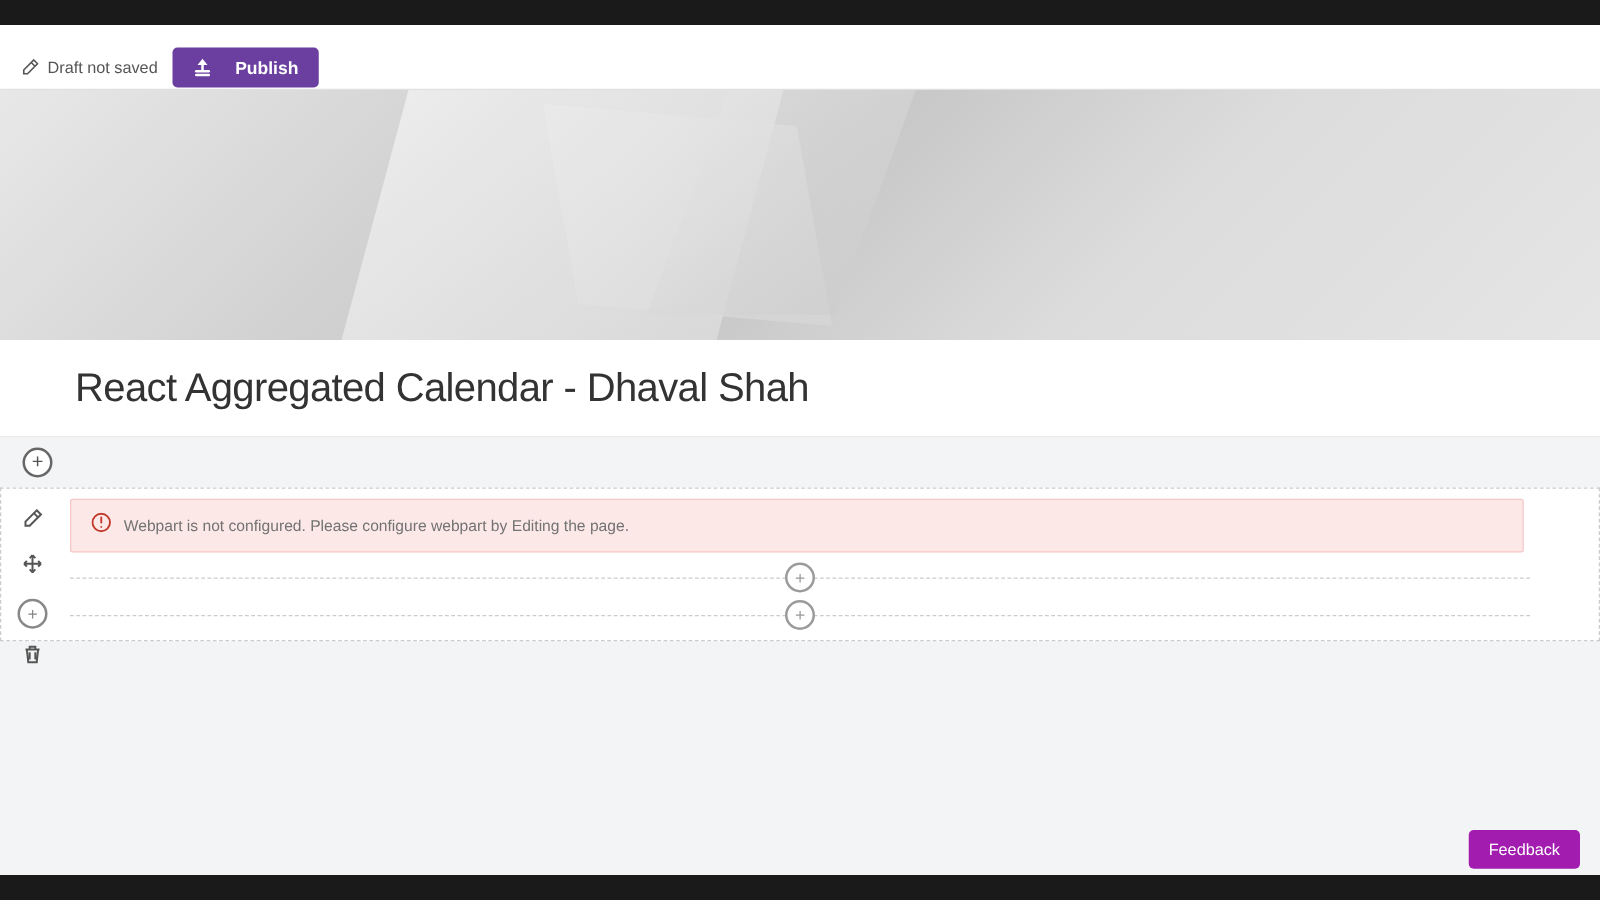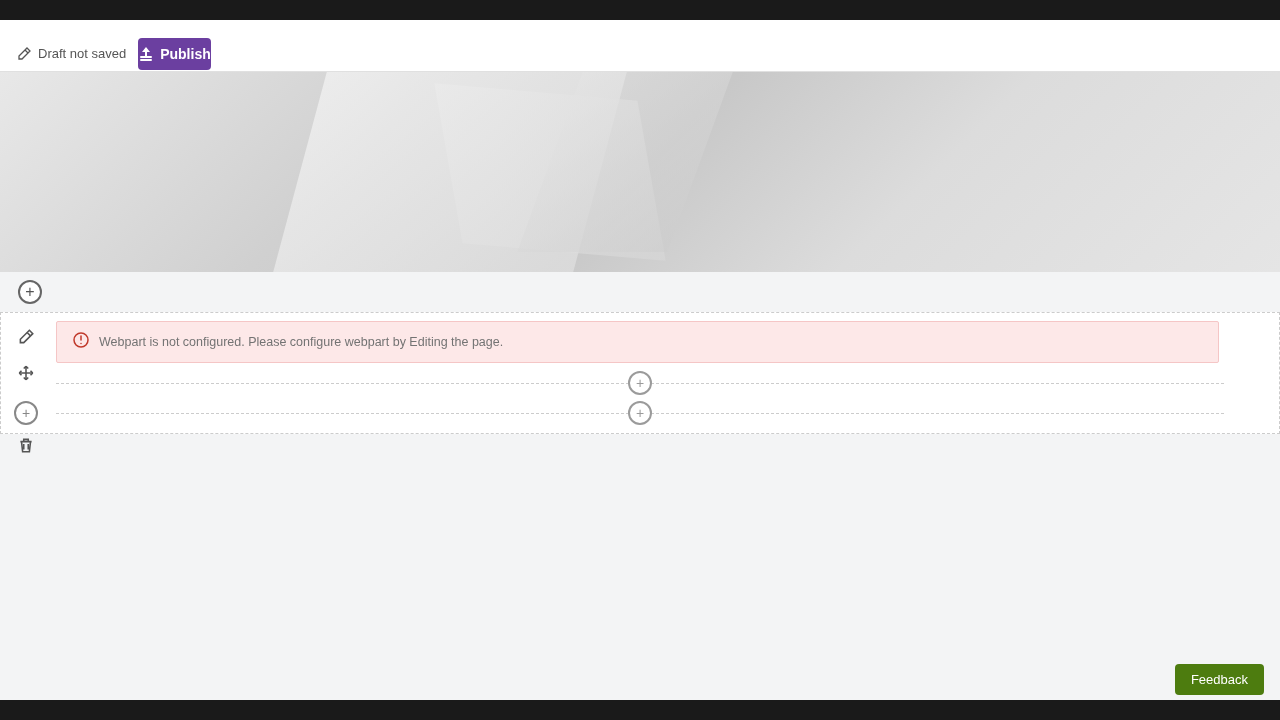--- a/index.html
+++ b/index.html
@@ -61,27 +61,27 @@
     .pencil-icon {
       width: 14px;
       height: 14px;
       color: #555;
     }
     .publish-btn {
       background: #6b3fa0;
       color: white;
       border: none;
       border-radius: 4px;
-      padding: 8px 0;
+      padding: 8px 16px;
       font-size: 14px;
       font-weight: 600;
       cursor: pointer;
       display: flex;
       align-items: center;
-      gap: 6px;
+      gap: 18px;
     }
 
     
     .main-content {
       height: calc(720px - 20px - 52px - 20px);
       background: #f3f4f5;
       position: relative;
       overflow: hidden;
     }
 
@@ -251,21 +251,21 @@
       bottom: 0;
       left: 0;
       right: 0;
     }
 
     
     .feedback-btn {
       position: absolute;
       bottom: 25px;
       right: 16px;
-      background: #4d7c0f;
+      background: #a21caf;
       color: white;
       border: none;
       border-radius: 4px;
       padding: 8px 16px;
       font-size: 13px;
       font-weight: 500;
       cursor: pointer;
     }
 
     
@@ -305,20 +305,23 @@
 </div>
 
 <div class="main-content">
 
   <div class="hero-area">
     <div class="hero-shape1"></div>
     <div class="hero-shape2"></div>
     <div class="hero-shape3"></div>
   </div>
 
+  <div class="page-title-area">
+    <h1 class="page-title">React Aggregated Calendar - Dhaval Shah</h1>
+  </div>
 
   <div style="display:flex; align-items:center; padding: 8px 0; position:relative; background:#f3f4f5;">
     <button class="add-section-btn" style="position:relative; left:18px; margin-right:auto;">
       <span style="font-size:16px; line-height:1; color:#555;">+</span>
     </button>
   </div>
 
   <div style="position:relative; background:#ffffff; border: 1px dashed #ccc; margin: 0 0;">
 
     <div class="side-toolbar">

